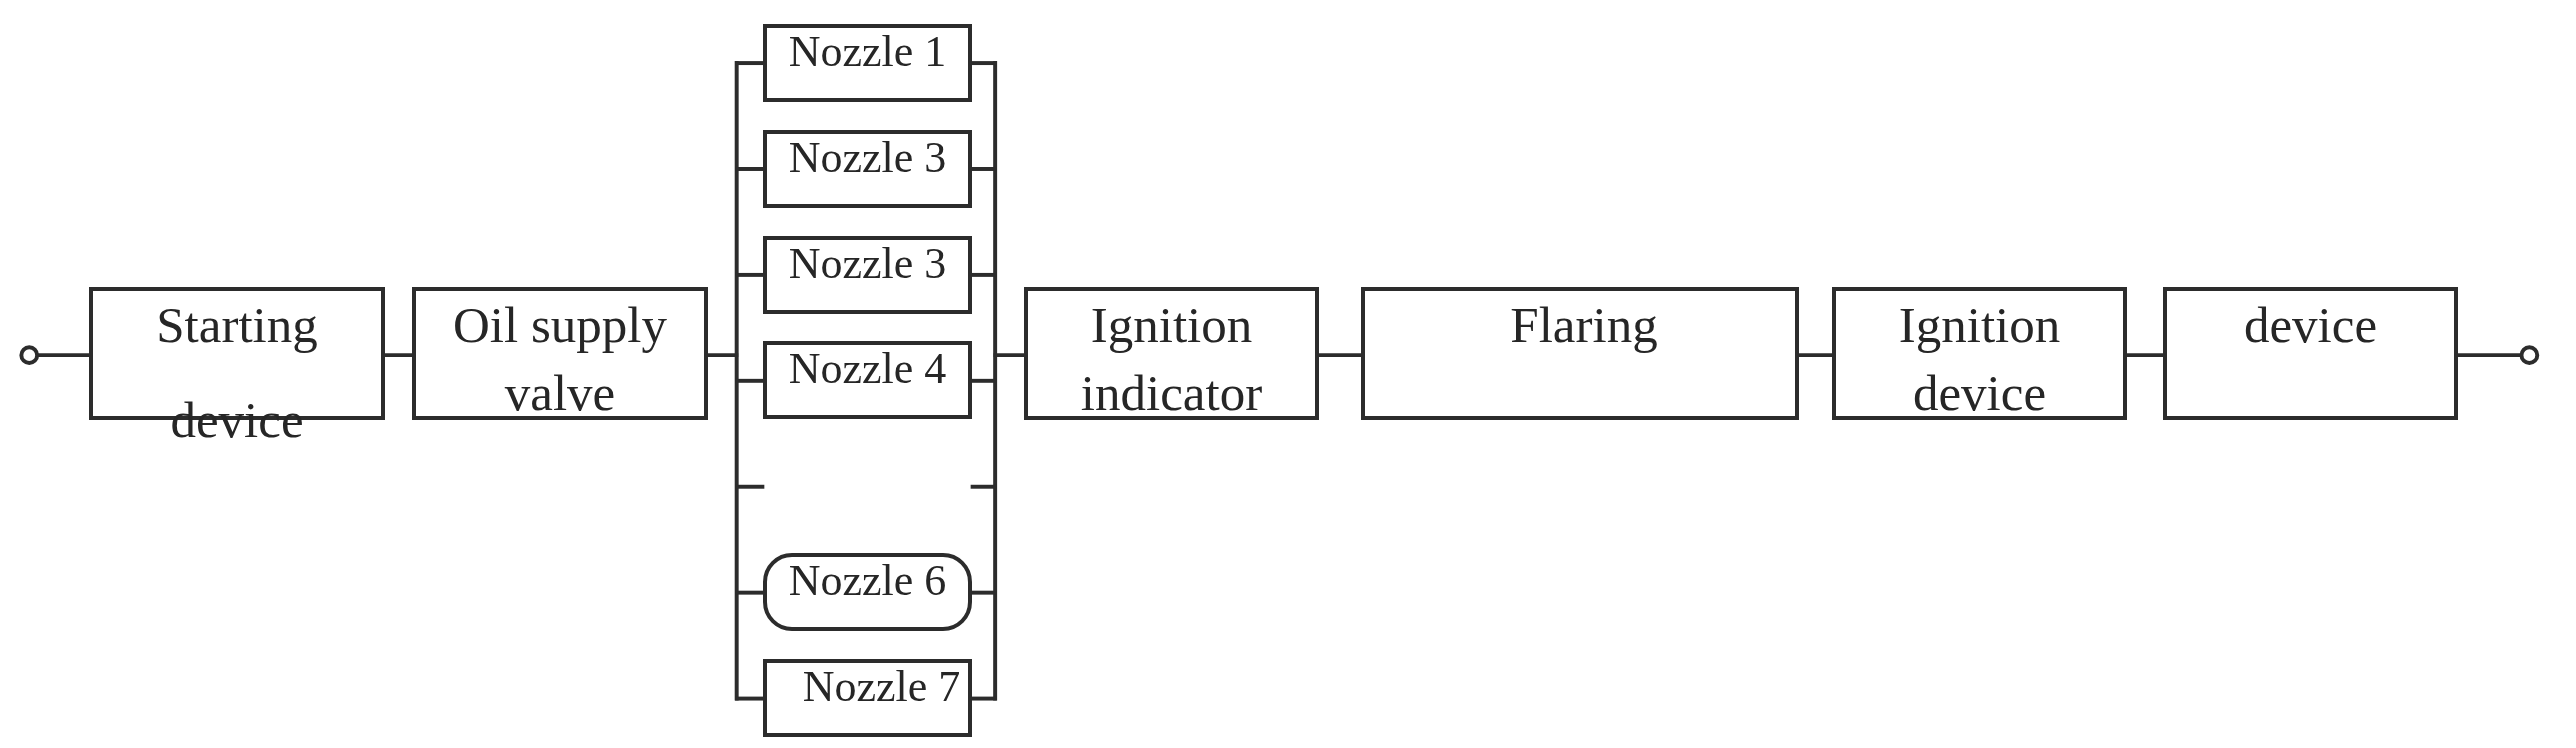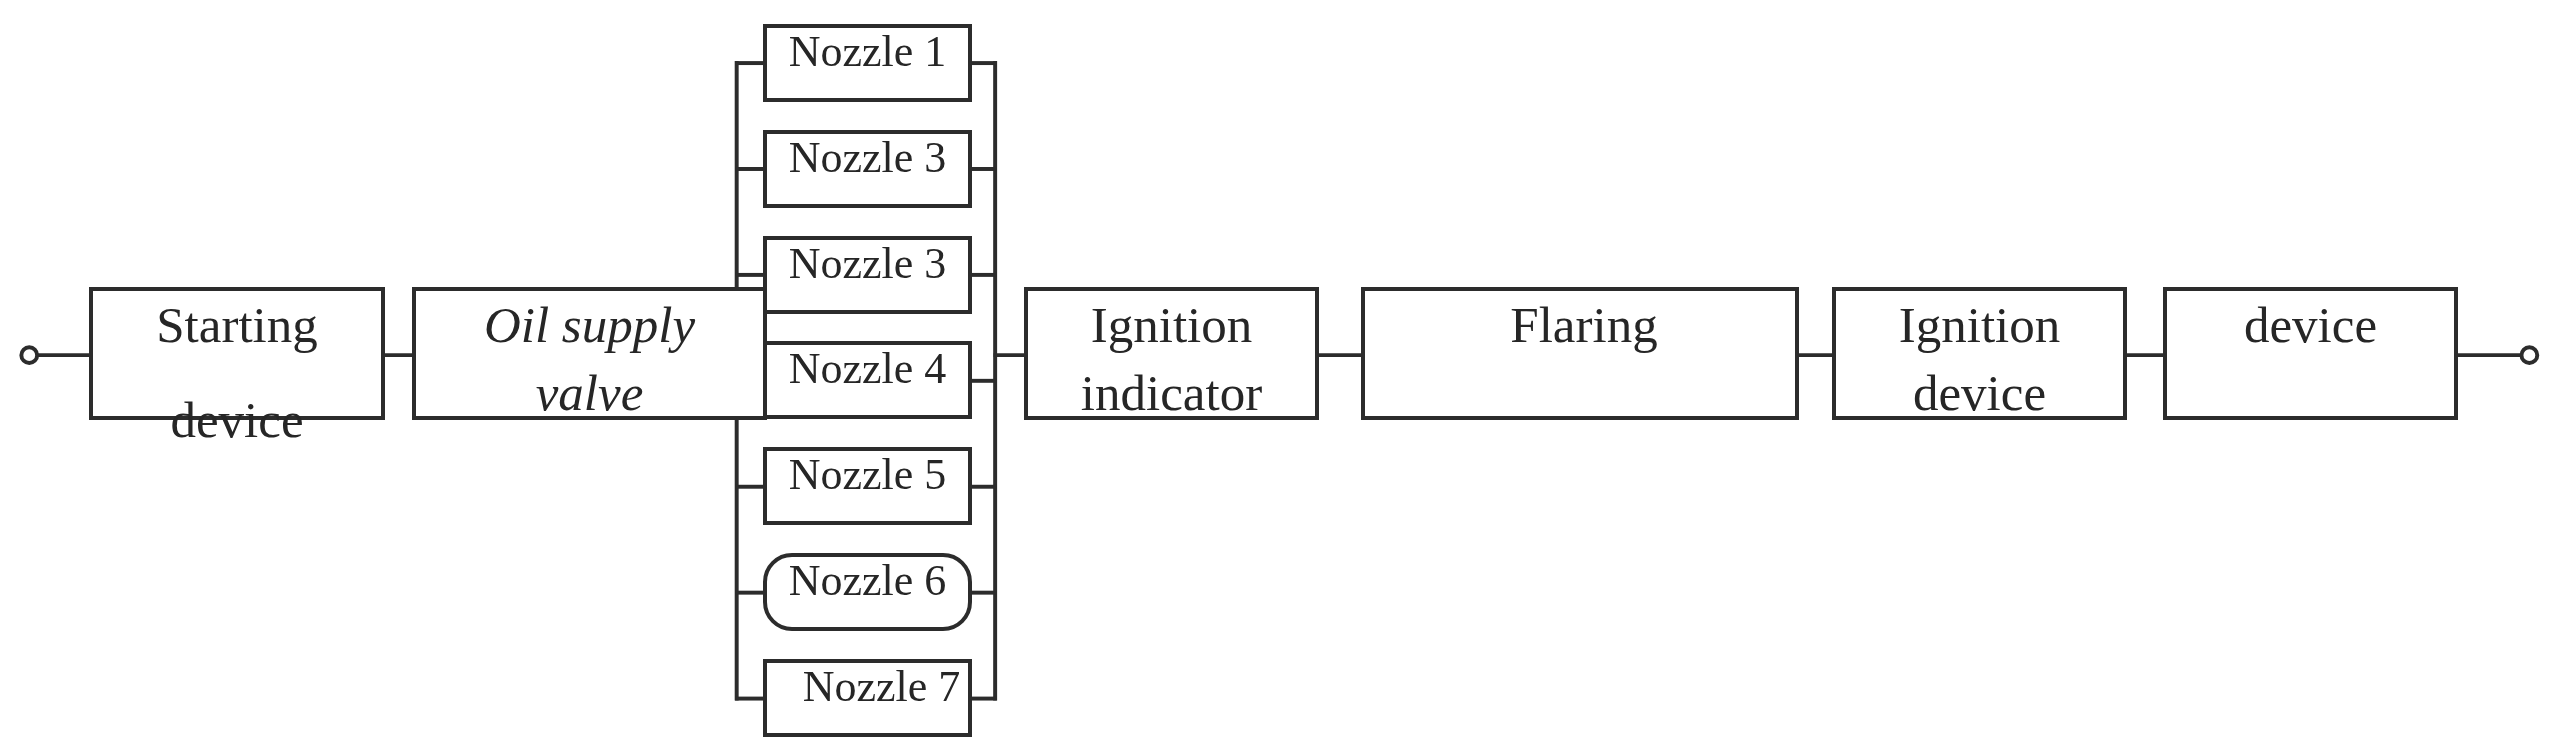--- a/index.html
+++ b/index.html
@@ -44,21 +44,21 @@
   .nozzle-box {
     left: 763px;
     width: 209px;
     height: 78px;
     border-width: 4px;
     font-size: 44px;
     line-height: 47px;
     white-space: nowrap;
   }
   .b-starting  { left: 89px;  width: 296px; gap: 27px; }
-  .b-oil       { left: 412px;  width: 355px; font-style: italic; }
+  .b-oil       { left: 412px;  width: 296px; }
   .b-ignind    { left: 1024px; width: 295px; }
   .b-flaring   { left: 1361px; width: 438px; padding-left: 8px; }
   .b-igndev    { left: 1832px; width: 295px; }
   .b-closing   { left: 2163px; width: 295px; }
   .n1 { top: 24px; }
   .n2 { top: 130px; }
   .n3 { top: 236px; }
   .n4 { top: 341px; }
   .n5 { top: 447px; }
   .n6 { top: 553px; border-radius: 29px; }
@@ -114,23 +114,20 @@
   </div>
   <div class="box nozzle-box n2">
     <span>Nozzle 3</span>
   </div>
   <div class="box nozzle-box n3">
     <span>Nozzle 3</span>
   </div>
   <div class="box nozzle-box n4">
     <span>Nozzle 4</span>
   </div>
-  <div class="box nozzle-box n5">
-    <span>Nozzle 5</span>
-  </div>
   <div class="box nozzle-box n6">
     <span>Nozzle 6</span>
   </div>
   <div class="box nozzle-box n7">
     <span>Nozzle 7</span>
   </div>
 
   <div class="box main-box b-ignind">
     <span>Ignition</span>
     <span>indicator</span>

